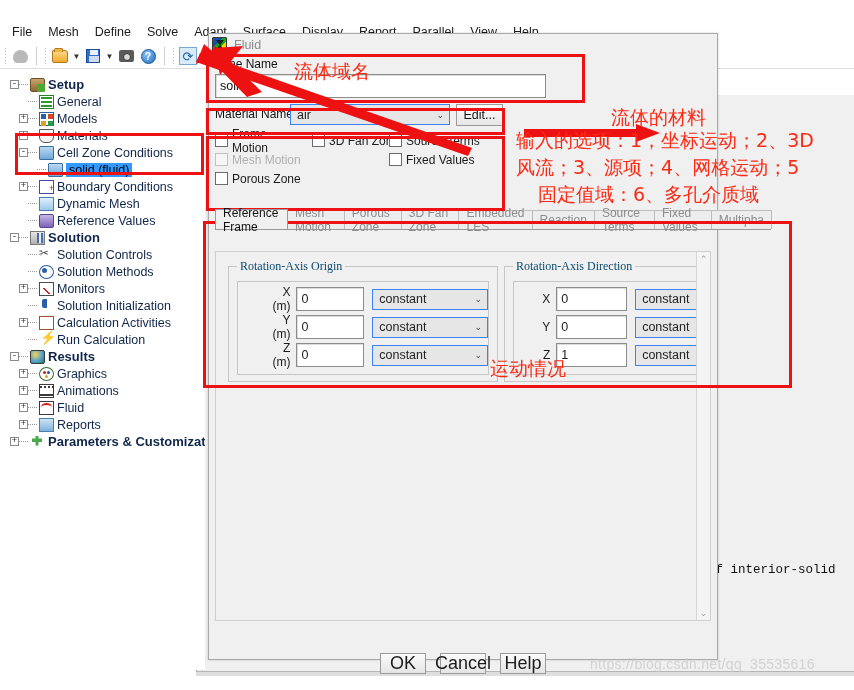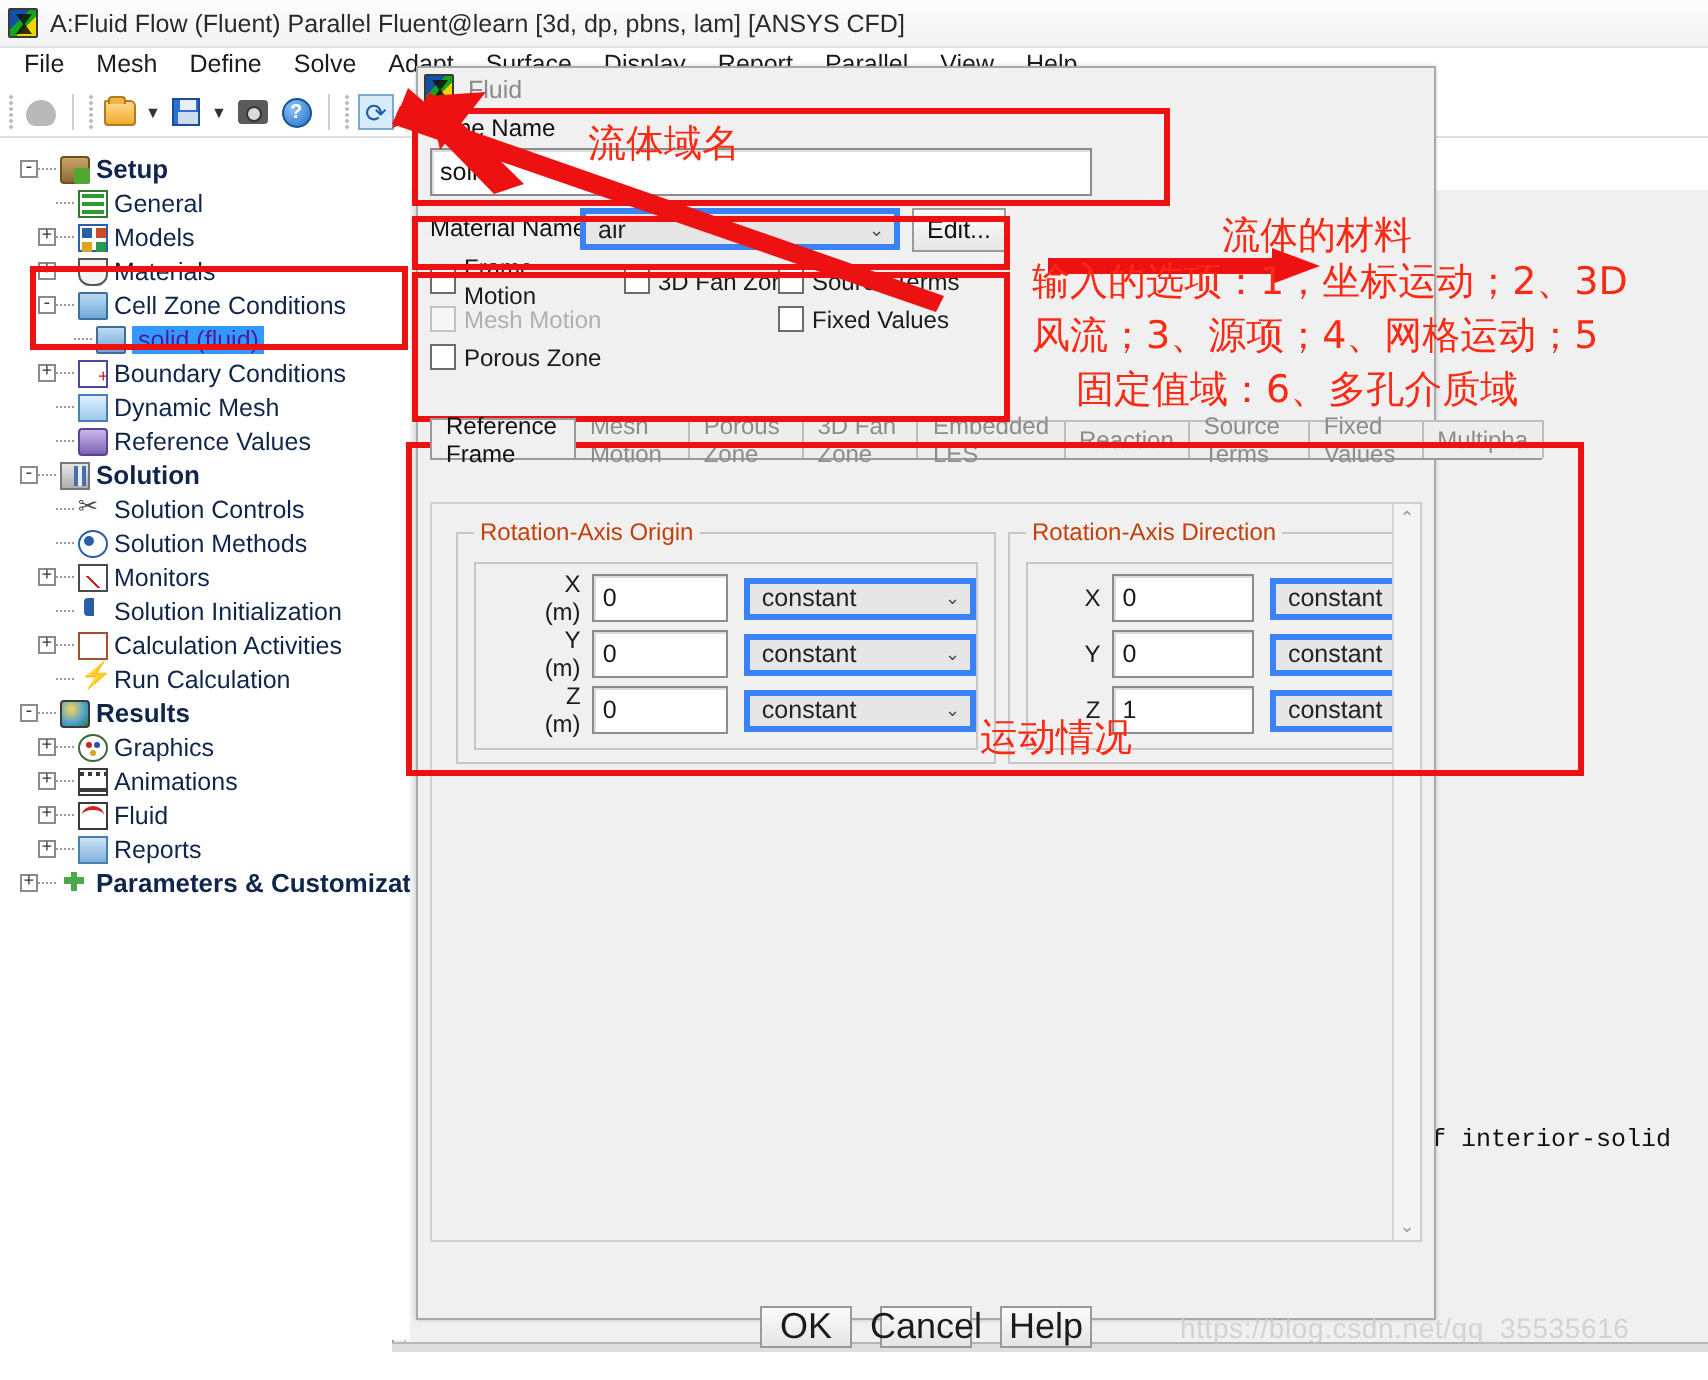--- a/index.html
+++ b/index.html
@@ -73,21 +73,21 @@
   }
   .tnode { display:flex; align-items:center; height:17px; white-space:nowrap; position:relative; }
   .tbox { width:9px;height:9px;border:1px solid #8a8a8a;background:#fff;
           display:flex;align-items:center;justify-content:center;font-size:9px;line-height:7px;color:#333;flex:none;
           font-family:"Liberation Mono", monospace;}
   .tdash { width:9px; height:1px; border-top:1px dotted #9a9a9a; flex:none; }
   .tspacer { width:9px; flex:none; }
   .ticon { width:15px;height:14px;margin:0 3px 0 2px; flex:none; position:relative; }
   .tlabel { font-size:12.5px; color:#10254a; }
   .tlabel.bold { font-weight:bold; font-size:13px; }
-  .tlabel.sel { background:#3399ff; color:#4c1d95; padding:0 3px; }
+  .tlabel.sel { background:#3399ff; color:#000000; padding:0 3px; }
 
   
   .ic-setup{background:linear-gradient(#c9a56a,#8c6a35);border:1px solid #6d4f22;border-radius:2px;}
   .ic-setup::after{content:"";position:absolute;right:-1px;bottom:-1px;width:8px;height:8px;background:#4ea832;border-radius:1px;}
   .ic-general{background:#fff;border:1px solid #2d7a2d;}
   .ic-general::after{content:"";position:absolute;left:1px;top:1px;right:1px;bottom:1px;
     background:repeating-linear-gradient(#2d9a2d 0 2px, #fff 2px 4px);}
   .ic-models{background:#fff;border:1px solid #2a5fa8;}
   .ic-models::after{content:"";position:absolute;left:1px;top:1px;width:5px;height:5px;background:#2a5fa8;
     box-shadow:7px 0 0 #d04a2a, 0 7px 0 #e0a020, 7px 7px 0 #2a9a4a;}
@@ -141,21 +141,21 @@
   .dlg-body { position:absolute; left:0; top:21px; right:0; bottom:0; padding:0 6px; }
 
   .fld-label { font-size:12px; color:#111; }
   .txtinput {
     height:24px; background:#fff; border:1px solid #8c8c8c;
     box-shadow: inset 1px 1px 0 #dcdcdc;
     display:flex; align-items:center; padding-left:4px; font-size:12.5px; color:#111;
   }
 
   .combo {
-    height:21px; background:#e6e6e6; border:3px solid #3b82f6;
+    height:21px; background:#e6e6e6; border:1px solid #3b82f6;
     display:flex; align-items:center; justify-content:space-between;
     padding:0 5px 0 6px; font-size:12.5px; color:#222;
   }
   .combo .chev { font-size:9px; color:#444; }
   .btn {
     height:22px; background:linear-gradient(#fcfcfc,#e6e6e6);
     border:1px solid #9a9a9a; display:flex;align-items:center;justify-content:center;
     font-size:12.5px; color:#111; padding:0 8px;
   }
 
@@ -173,21 +173,21 @@
                 position:relative; z-index:2; }
 
   .scrollarea { position:absolute; left:6px; right:6px; top:196px; bottom:38px;
                 background:#f0f0f0; border:1px solid #cfcfcf; }
   .scroll-inner { position:absolute; left:0; top:0; right:14px; bottom:0; overflow:hidden; }
   .vscroll { position:absolute; right:0; top:0; width:14px; bottom:0; background:#f4f4f4; border-left:1px solid #d6d6d6; }
   .vs-arrow { height:14px; display:flex;align-items:center;justify-content:center;font-size:9px;color:#9a9a9a; }
   .vs-arrow.bottom { position:absolute; bottom:0; left:0; right:0; }
 
   .group { position:absolute; border:1px solid #c6c6c6; background:#f0f0f0; }
-  .group-title { position:absolute; top:-8px; left:8px; background:#f0f0f0; padding:0 3px; font-size:12px; color:#c2410c; }
+  .group-title { position:absolute; top:-8px; left:8px; background:#f0f0f0; padding:0 3px; font-size:12px; color:#0c4a6e;font-family:Liberation Serif, serif; }
   .ginner { position:absolute; border:1px solid #c6c6c6; }
 
   .axis-row { display:flex; align-items:center; height:28px; }
   .axis-lbl { font-size:12px; width:34px; text-align:right; margin-right:6px;margin-left:20px; }
   .axis-input { width:80px; height:24px; background:#fff; border:1px solid #8c8c8c;
                 box-shadow: inset 1px 1px 0 #dcdcdc; display:flex;align-items:center;
                 padding-left:4px; font-size:12.5px; }
   .axis-combo { width:136px; height:21px; margin-left:8px; }
 
   .dlg-footer { position:absolute; left:0; right:0; bottom:0; height:38px;
@@ -218,24 +218,20 @@
 <body>
 
 <div id="app">
 
   <div class="console">
     <div class="console-inner"></div>
   </div>
   <div class="console-txt">Setting zone id of interior-solid</div>
   <div class="console-bar"></div>
 
-  <div class="titlebar">
-    <div class="fluent-ico"></div>
-    <div class="title-text">A:Fluid Flow (Fluent) Parallel Fluent@learn  [3d, dp, pbns, lam] [ANSYS CFD]</div>
-  </div>
 
   <div class="menubar" id="menubar">
       <div class="menu-item">File</div>
       <div class="menu-item">Mesh</div>
       <div class="menu-item">Define</div>
       <div class="menu-item">Solve</div>
       <div class="menu-item">Adapt</div>
       <div class="menu-item">Surface</div>
       <div class="menu-item">Display</div>
       <div class="menu-item">Report</div>

